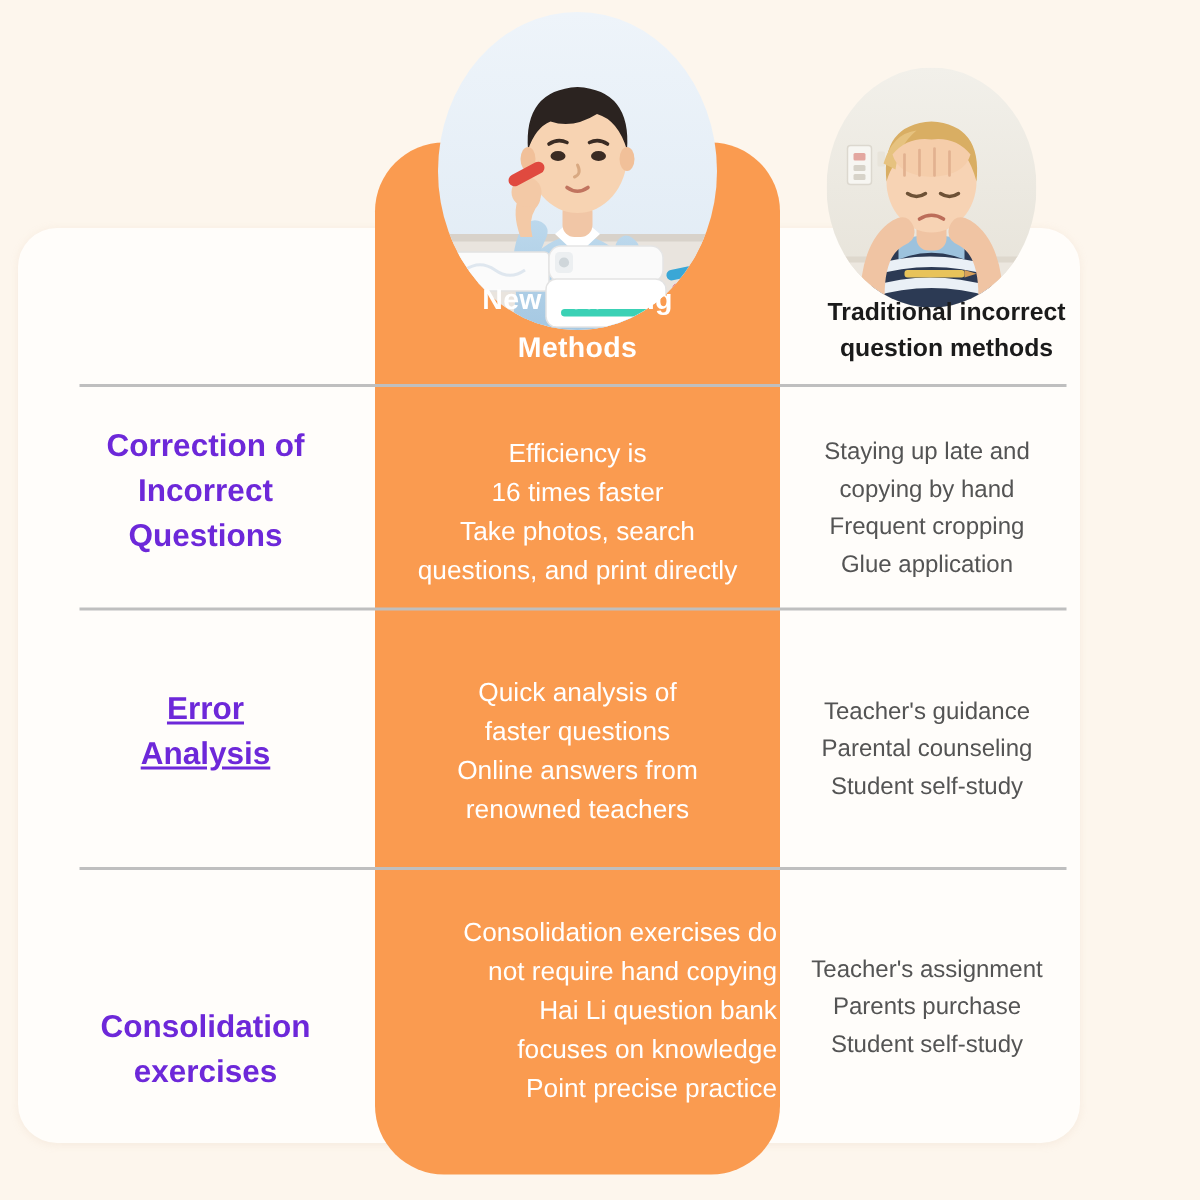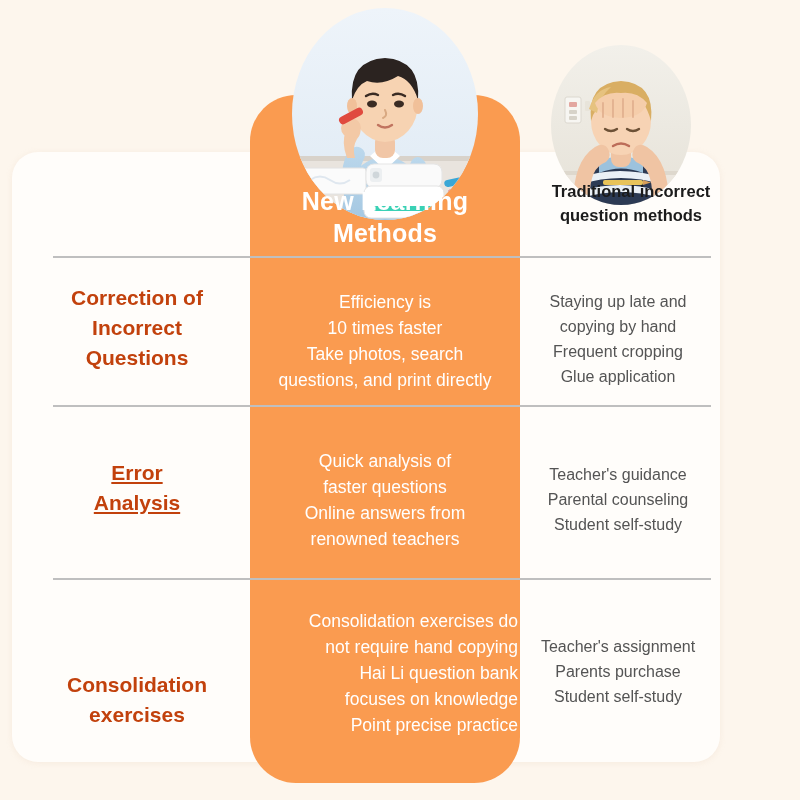--- a/index.html
+++ b/index.html
@@ -69,29 +69,29 @@
   .photo svg { display: block; width: 100%; height: 100%; }
 
   
   .head-main {
     position: absolute;
     left: 258px;
     top: 185px;
     width: 254px;
     text-align: center;
     color: #ffffff;
-    font-size: 25px;
+    font-size: 19px;
     font-weight: bold;
     line-height: 32px;
     letter-spacing: 0.2px;
   }
   .head-alt {
     position: absolute;
     left: 521px;
-    top: 179px;
+    top: 196px;
     width: 220px;
     text-align: center;
     color: #1b1b1b;
     font-size: 16.5px;
     font-weight: bold;
     line-height: 24px;
   }
 
   
   .divider {
@@ -104,21 +104,21 @@
   .divider.d1 { top: 256px; }
   .divider.d2 { top: 405px; }
   .divider.d3 { top: 578px; }
 
   
   .row-label {
     position: absolute;
     left: 24px;
     width: 226px;
     text-align: center;
-    color: #c2410c;
+    color: #6d28d9;
     font-size: 21px;
     font-weight: bold;
     line-height: 30px;
   }
   .row-center {
     position: absolute;
     left: 252px;
     width: 266px;
     text-align: center;
     color: #ffffff;
@@ -277,21 +277,21 @@
 question methods</div>
 
   <div class="divider d1"></div>
   <div class="divider d2"></div>
   <div class="divider d3"></div>
 
   <div class="row-label r1-label" style="white-space: pre-line;">Correction of
 Incorrect
 Questions</div>
   <div class="row-center r1-center">Efficiency is
-10 times faster
+16 times faster
 Take photos, search
 questions, and print directly</div>
   <div class="row-right r1-right">Staying up late and
 copying by hand
 Frequent cropping
 Glue application</div>
 
   <div class="row-label r2-label" style="white-space: pre-line; text-decoration: underline;">Error
 Analysis</div>
   <div class="row-center r2-center">Quick analysis of

